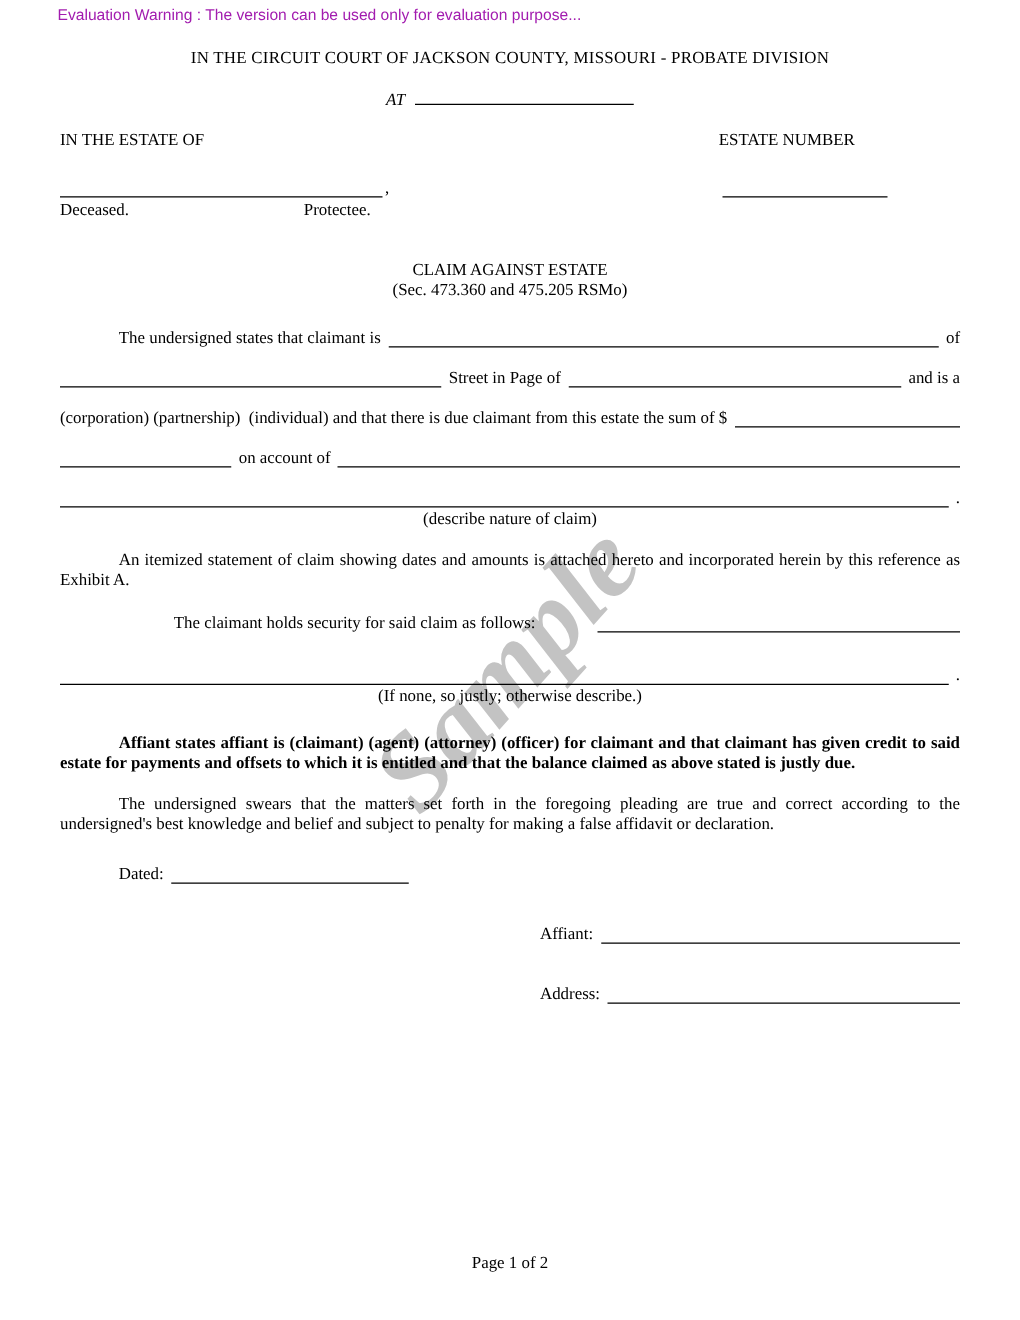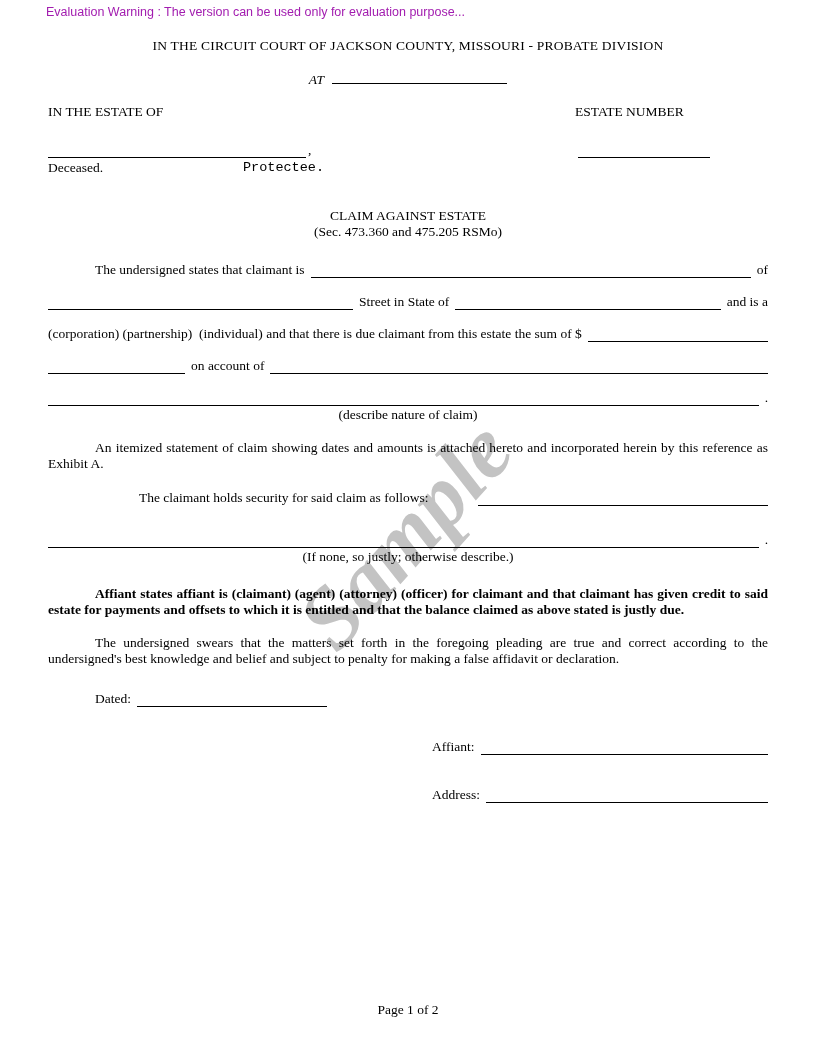--- a/index.html
+++ b/index.html
@@ -21,21 +21,21 @@
   .court-title{margin-top:38px;text-align:center;letter-spacing:.2px;}
   .at-row{margin-top:14px;text-align:center;font-style:italic;}
   .at-row .blank{display:inline-block;width:175px;margin-left:8px;}
   .estate-row{position:relative;margin-top:16px;height:18px;}
   .estate-number-label{position:absolute;left:527px;top:0;}
   .uline-row{position:relative;margin-top:22px;height:16px;}
   .estate-name-blank{position:absolute;left:0;bottom:2px;width:258px;border-bottom:1px solid #000;height:14px;}
   .comma{position:absolute;left:260px;bottom:2px;}
   .estate-number-blank{position:absolute;left:530px;bottom:2px;width:132px;border-bottom:1px solid #000;height:14px;}
   .labels-row{position:relative;height:18px;}
-  .protectee{position:absolute;left:195px;top:0;font-family:Liberation Mono, monospace;}
+  .protectee{position:absolute;left:195px;top:0;}
   .deceased{position:absolute;left:0;top:0;}
   .form-title{margin-top:30px;text-align:center;}
   .form-subtitle{text-align:center;}
   .fill-block{margin-top:6px;}
   .fill-line{display:flex;align-items:flex-end;height:32px;}
   .fill-line .txt{white-space:pre;flex:0 0 auto;padding:0 0 0 0;}
   .indent{flex:0 0 47px;}
   .blank{border-bottom:1px solid #000;height:15px;}
   .grow{flex:1 1 auto;}
   .gap-l{margin-left:6px;}
@@ -98,21 +98,21 @@
 
     <div class="fill-block">
       <div class="fill-line">
         <span class="indent"></span>
         <span class="txt">The undersigned states that claimant is</span>
         <span class="blank grow gap-l"></span>
         <span class="txt gap-l">of</span>
       </div>
       <div class="fill-line">
         <span class="blank" style="flex:0 0 305px;"></span>
-        <span class="txt gap-l gap-r">Street in State of</span>
+        <span class="txt gap-l gap-r">Street in Page of</span>
         <span class="blank grow"></span>
         <span class="txt gap-l">and is a</span>
       </div>
       <div class="fill-line">
         <span class="txt">(corporation) (partnership)  (individual) and that there is due claimant from this estate the sum of $</span>
         <span class="blank grow gap-l"></span>
       </div>
       <div class="fill-line">
         <span class="blank" style="flex:0 0 137px;"></span>
         <span class="txt gap-l gap-r">on account of</span>

